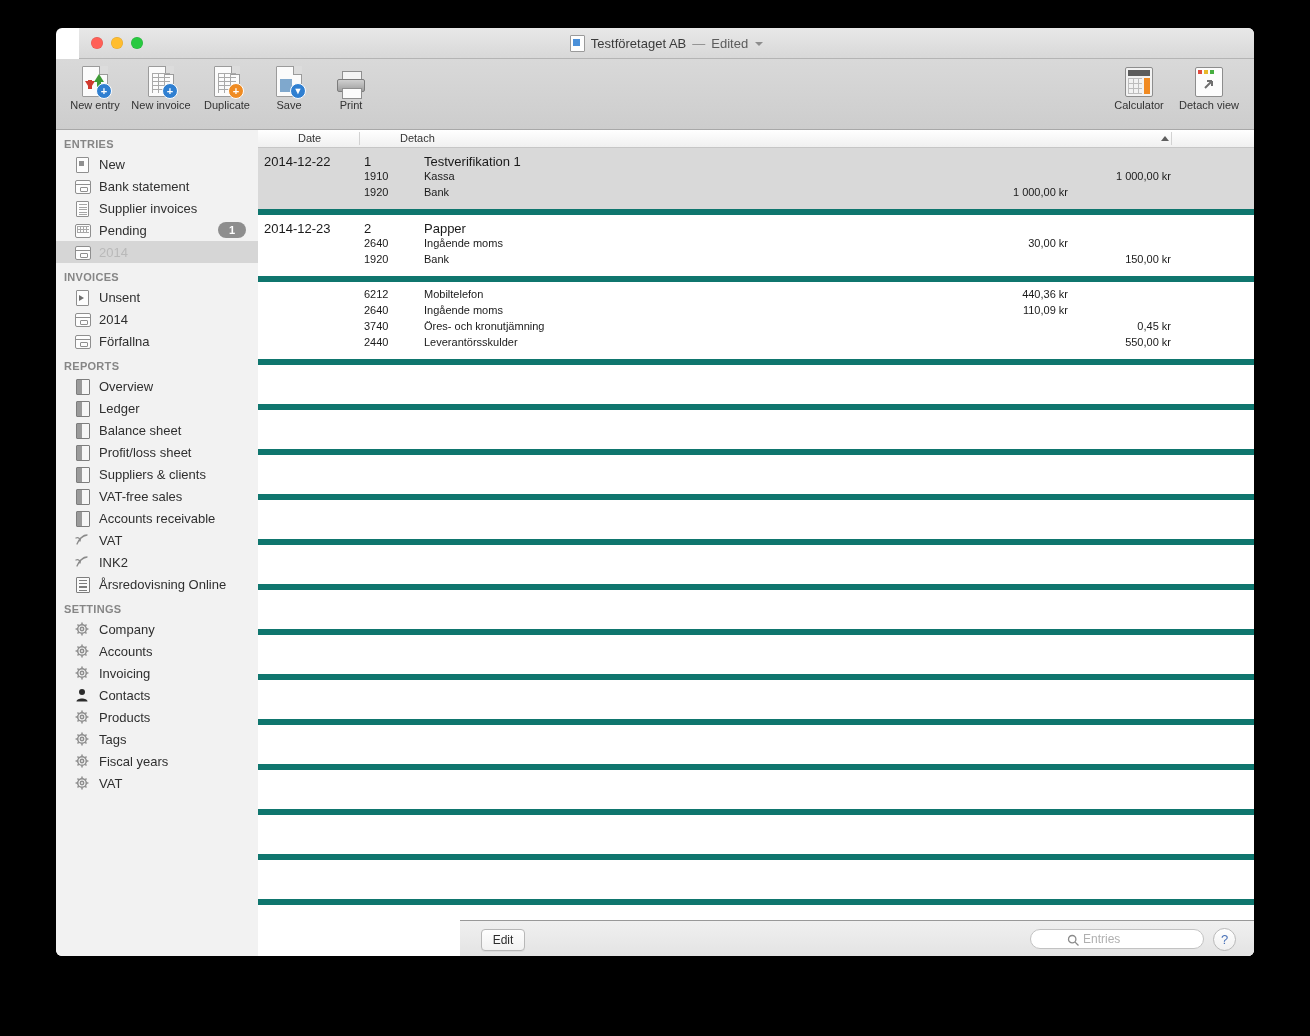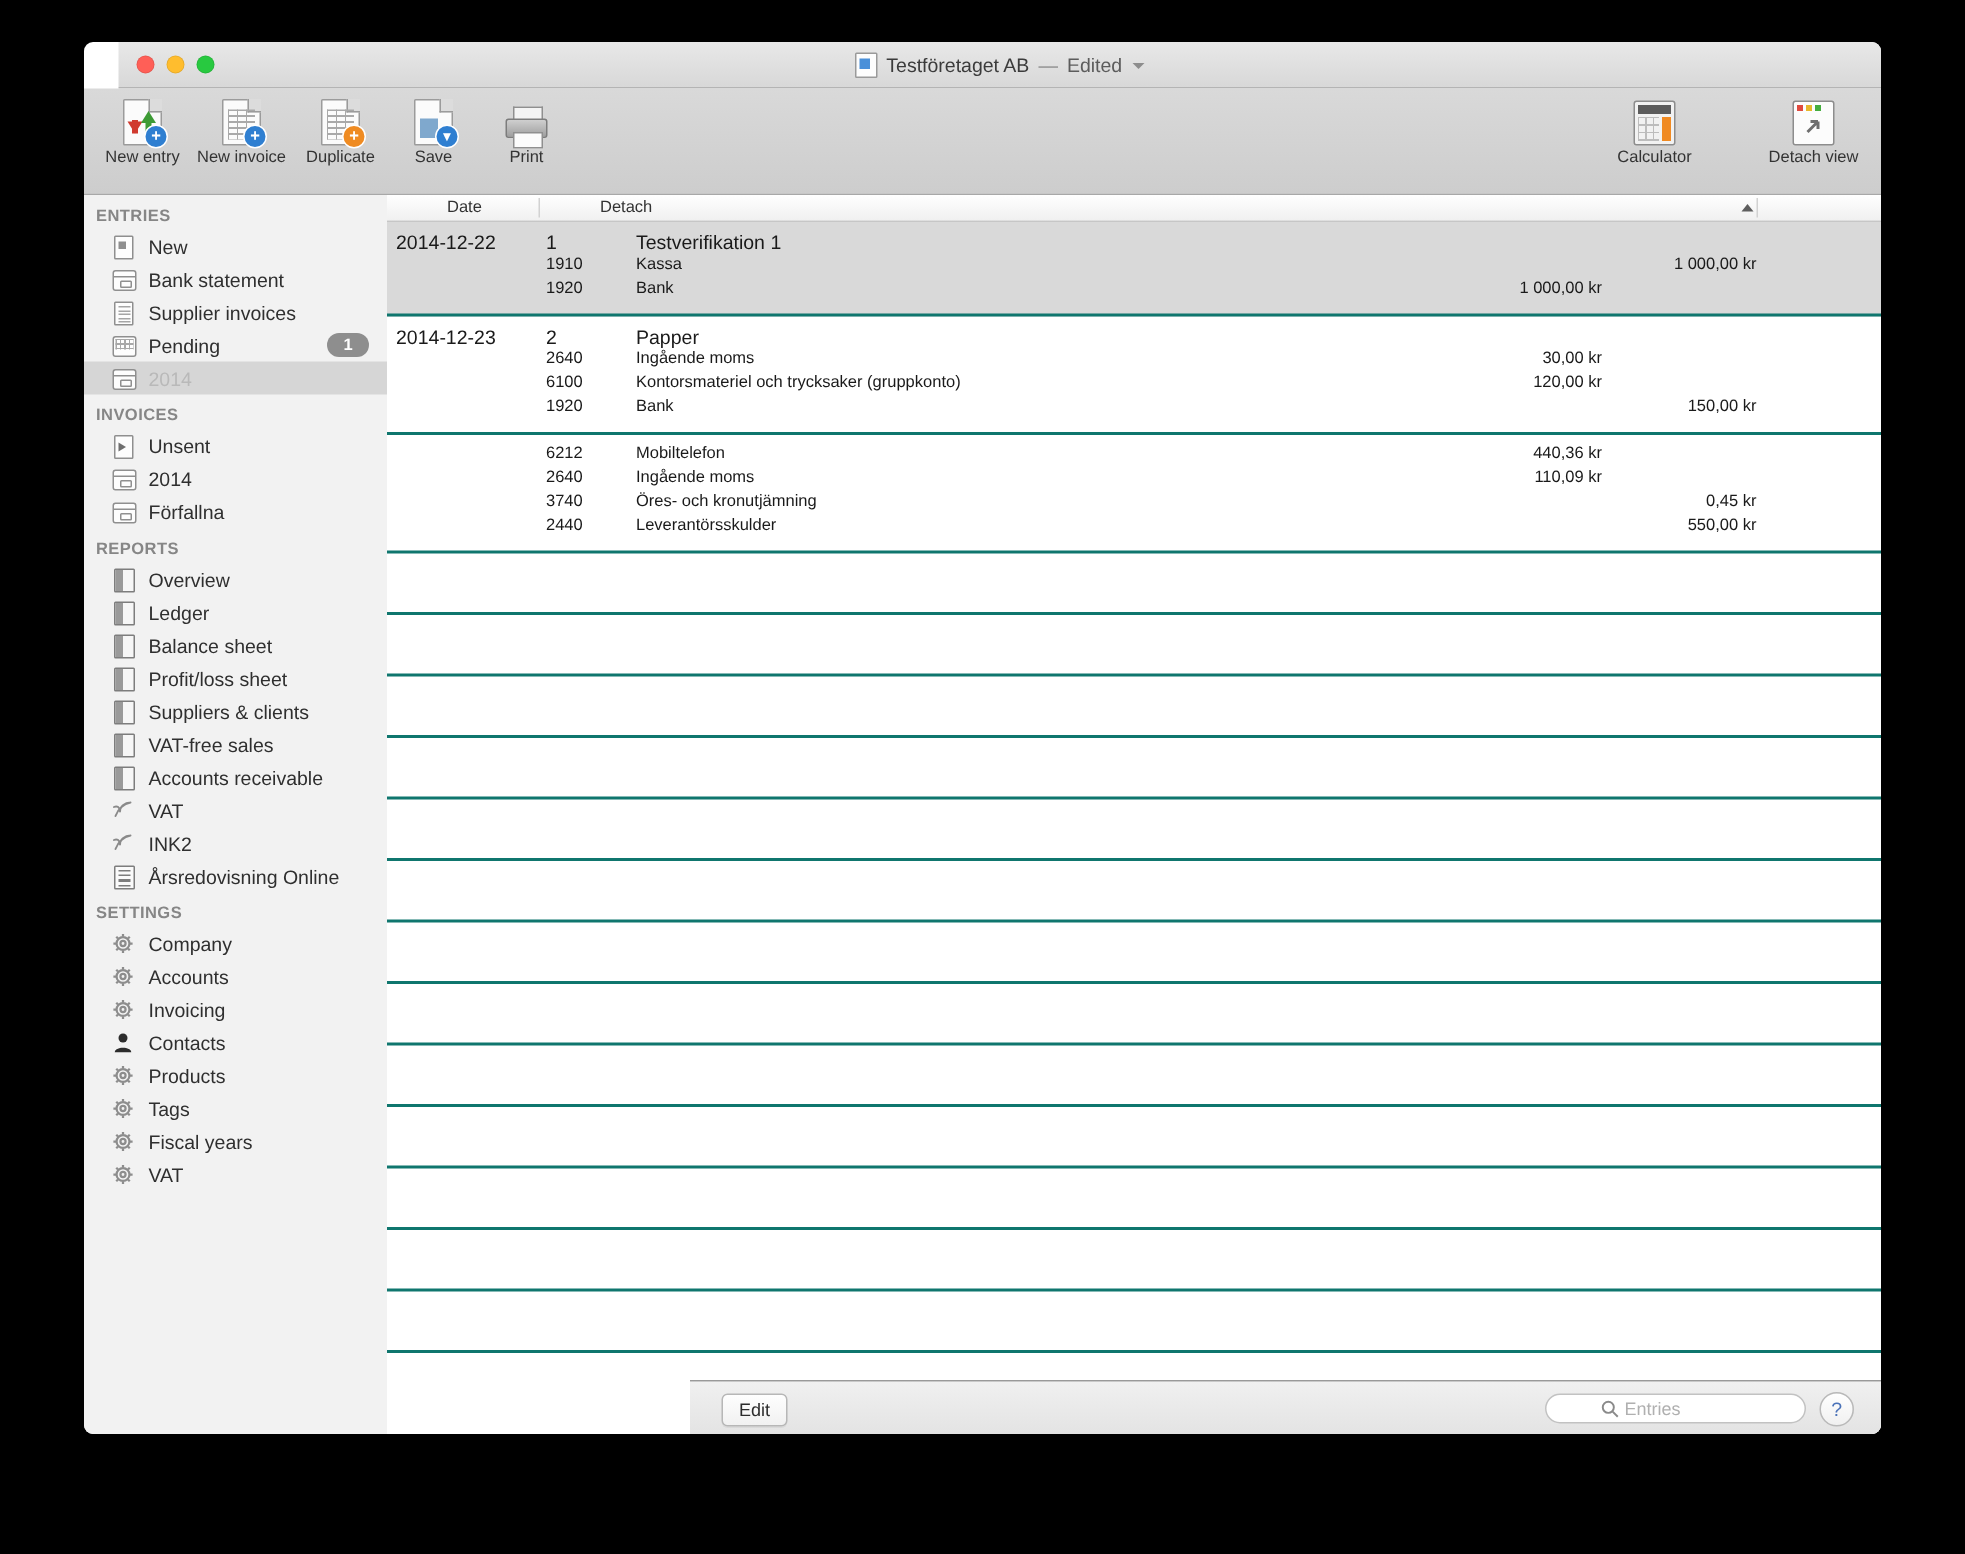--- a/index.html
+++ b/index.html
@@ -83,21 +83,21 @@
 
   
   #toolbar {
     position: relative;
     height: 70px;
     background: linear-gradient(to bottom, #d9d9d9 0%, #cdcdcd 100%);
     border-bottom: 1px solid #a8a8a8;
   }
   .tb-group { position: absolute; top: 4px; display: flex; align-items: flex-start; }
   .tb-left { left: 8px; }
-  .tb-right { right: 10px; gap: 36px; }
+  .tb-right { right: 10px; }
   .tb-item {
     width: 62px;
     display: flex;
     flex-direction: column;
     align-items: center;
     gap: 2px;
     cursor: default;
   }
   .tb-item.wide { width: 70px; }
   .tb-icon { height: 34px; display: flex; align-items: flex-end; justify-content: center; position: relative; }
@@ -314,21 +314,21 @@
   .sort-chev {
     position: absolute; top: 6px; width: 0; height: 0;
     border-left: 4px solid transparent;
     border-right: 4px solid transparent;
     border-bottom: 5px solid #5e5e5e;
   }
 
   #rows { position: absolute; left: 0; right: 0; top: 18px; bottom: 36px; overflow: hidden; }
   .entry-row {
     position: relative;
-    border-bottom: 2px solid #0f766e;
+    border-bottom: 6px solid #0f766e;
     padding: 6px 0 7px 0;
   }
   .entry-row.selected { background: #d9d9d9; }
   .entry-row.empty { height: 39px; padding: 0; }
 
   .ln { position: relative; height: 16px; font-size: 13px; color: #1a1a1a; }
   .ln.head { font-size: 13px; }
   .ln.sub { font-size: 11px; }
   .c-date { position: absolute; left: 6px; }
   .c-num  { position: absolute; left: 106px; }
@@ -810,26 +810,20 @@
               <span class="c-num">2</span>
               <span class="c-desc">Papper</span>
             </div>
             <div class="ln sub">
               <span class="c-num">2640</span>
               <span class="c-desc">Ingående moms</span>
               <span class="c-amt1">30,00 kr</span>
               <span class="c-amt2"></span>
             </div>
             <div class="ln sub">
-              <span class="c-num">6100</span>
-              <span class="c-desc">Kontorsmateriel och trycksaker (gruppkonto)</span>
-              <span class="c-amt1">120,00 kr</span>
-              <span class="c-amt2"></span>
-            </div>
-            <div class="ln sub">
               <span class="c-num">1920</span>
               <span class="c-desc">Bank</span>
               <span class="c-amt1"></span>
               <span class="c-amt2">150,00 kr</span>
             </div>
           </div>
           <div class="entry-row">
             <div class="ln sub">
               <span class="c-num">6212</span>
               <span class="c-desc">Mobiltelefon</span>

